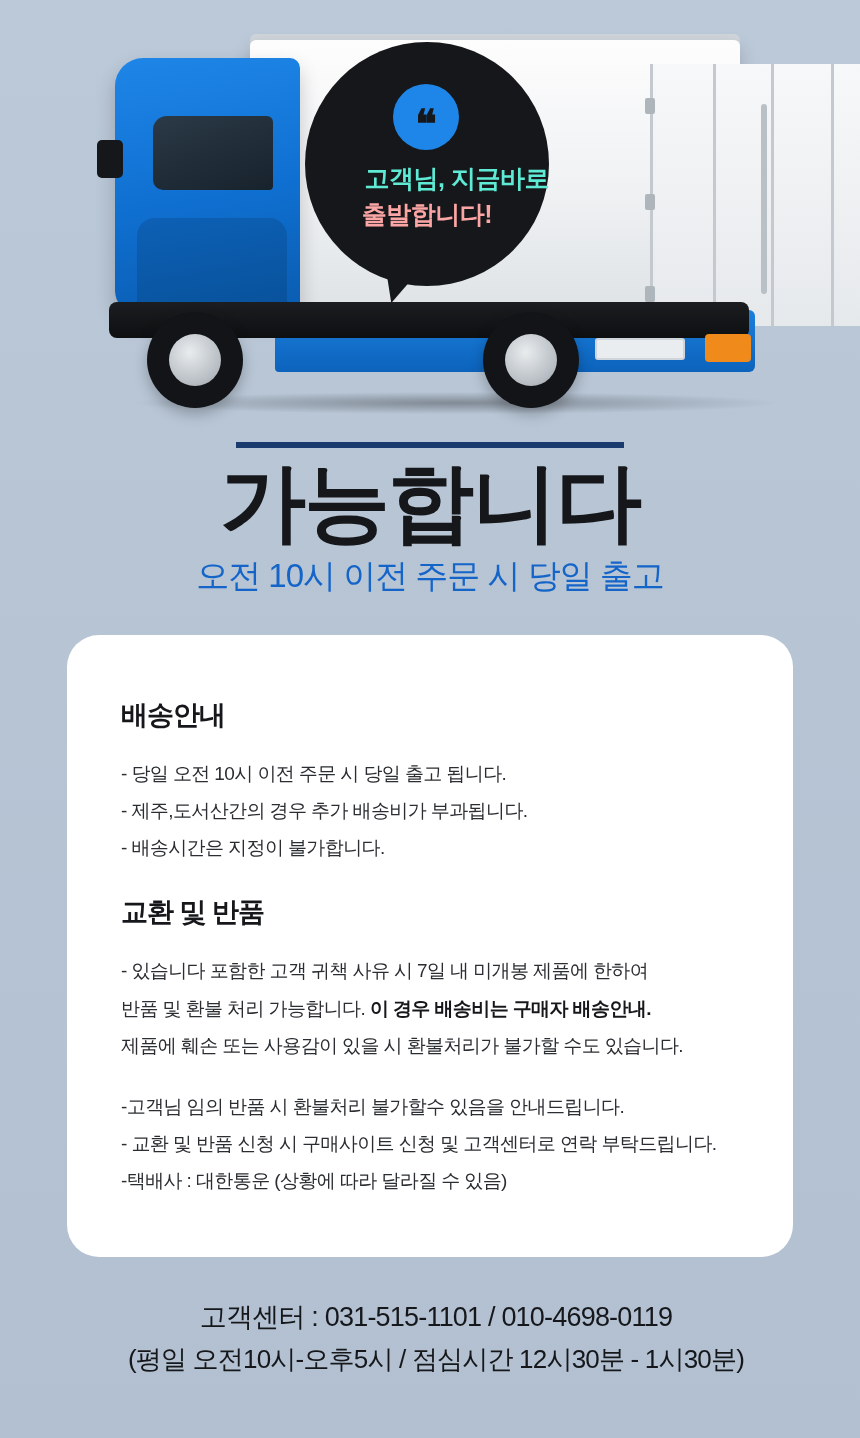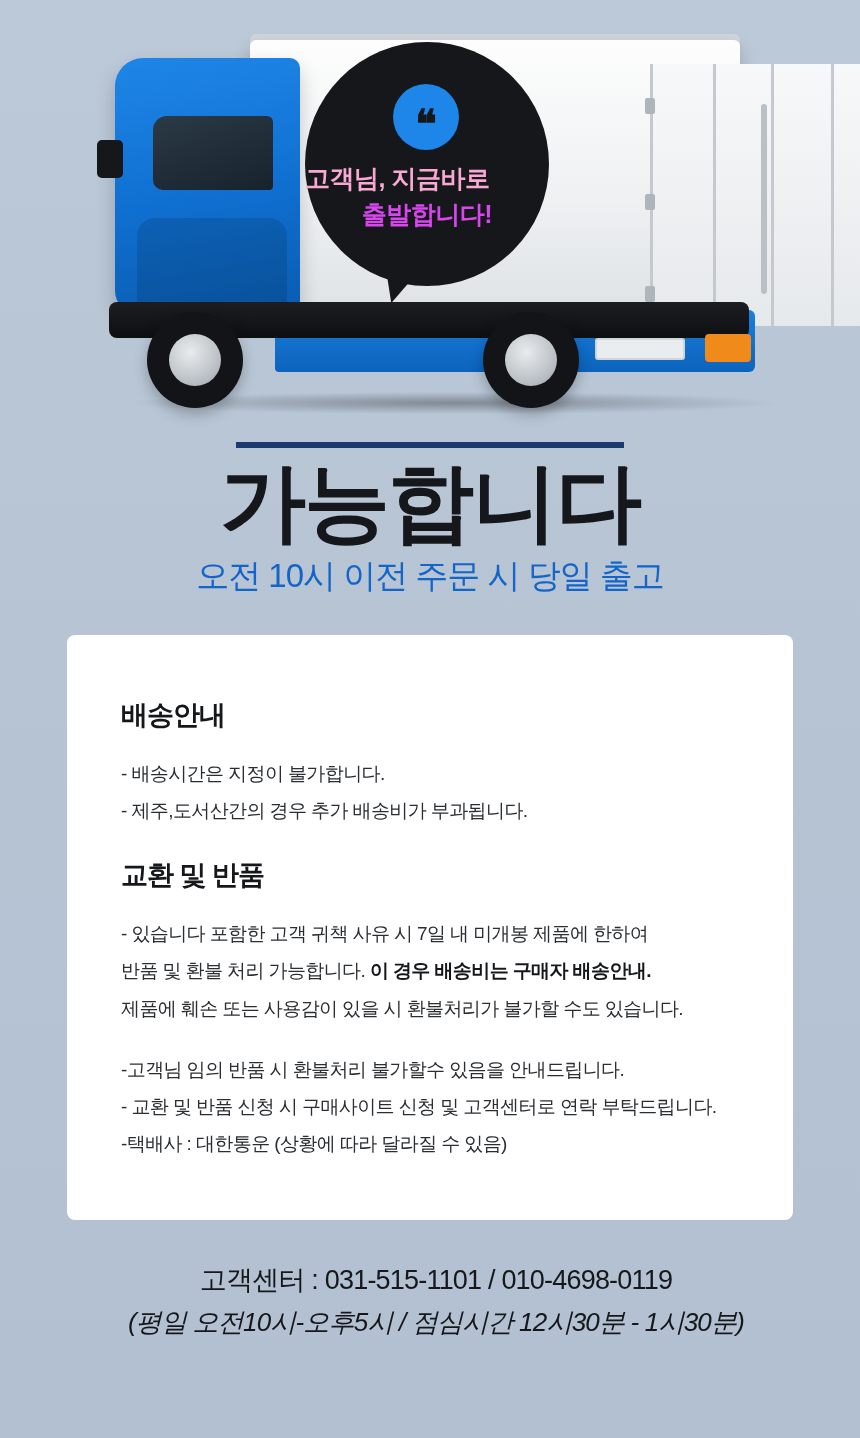--- a/index.html
+++ b/index.html
@@ -227,32 +227,32 @@
     color: #15171a;
     font-size: 40px;
     font-weight: bold;
     line-height: 20px;
     margin-top: 14px;
   }
   .bubble-line1 {
     position: absolute;
     left: 0; right: 0;
     top: 120px;
-    text-align: left;
-    color: #f9a8d4;
+    text-align: right;
+    color: #5eead4;
     font-size: 25px;
     font-weight: bold;
     letter-spacing: -0.5px;
   }
   .bubble-line2 {
     position: absolute;
     left: 0; right: 0;
     top: 156px;
     text-align: center;
-    color: #d946ef;
+    color: #fca5a5;
     font-size: 25px;
     font-weight: bold;
     letter-spacing: -0.5px;
   }
 
   
   .title-rule {
     width: 388px;
     height: 6px;
     background: #1b3b6f;
@@ -274,21 +274,21 @@
     letter-spacing: -1px;
     margin-top: 4px;
   }
 
   
   .card {
     position: relative;
     margin: 36px auto 0;
     width: 726px;
     background: #ffffff;
-    border-radius: 8px;
+    border-radius: 32px;
     padding: 62px 54px 58px 54px;
   }
   .sec-title {
     font-size: 27px;
     font-weight: bold;
     color: #15171a;
     letter-spacing: -1px;
     margin-bottom: 22px;
   }
   .sec-title.second { margin-top: 28px; }
@@ -303,21 +303,21 @@
 
   
   .footer {
     margin-top: 40px;
     text-align: center;
     color: #15171a;
     letter-spacing: -0.8px;
     padding-left: 12px;
   }
   .footer .f1 { font-size: 27px; line-height: 1.55; }
-  .footer .f2 { font-size: 26px; line-height: 1.55; font-style: italic; }
+  .footer .f2 { font-size: 26px; line-height: 1.55; }
 </style>
 </head>
 <body>
 
 <div class="page">
 
   <div class="hero">
     <div class="truck">
       <div class="ground-shadow"></div>
       <div class="cargo-top"></div>
@@ -355,22 +355,23 @@
       </div>
     </div>
   </div>
 
   <div class="title-rule"></div>
   <div class="title">가능합니다</div>
   <div class="subtitle">오전 10시 이전 주문 시 당일 출고</div>
 
   <div class="card">
     <div class="sec-title">배송안내</div>
+    <div class="line">- 당일 오전 10시 이전 주문 시 당일 출고 됩니다.</div>
+    <div class="line">- 제주,도서산간의 경우 추가 배송비가 부과됩니다.</div>
     <div class="line">- 배송시간은 지정이 불가합니다.</div>
-    <div class="line">- 제주,도서산간의 경우 추가 배송비가 부과됩니다.</div>
 
     <div class="sec-title second">교환 및 반품</div>
     <div class="line">- 있습니다 포함한 고객 귀책 사유 시 7일 내 미개봉 제품에 한하여</div>
     <div class="line"><span>반품 및 환불 처리 가능합니다. </span><b>이 경우 배송비는 구매자 배송안내.</b></div>
     <div class="line">제품에 훼손 또는 사용감이 있을 시 환불처리가 불가할 수도 있습니다.</div>
     <div class="gap"></div>
     <div class="line">-고객님 임의 반품 시 환불처리 불가할수 있음을 안내드립니다.</div>
     <div class="line">- 교환 및 반품 신청 시 구매사이트 신청 및 고객센터로 연락 부탁드립니다.</div>
     <div class="line">-택배사 : 대한통운 (상황에 따라 달라질 수 있음)</div>
   </div>

